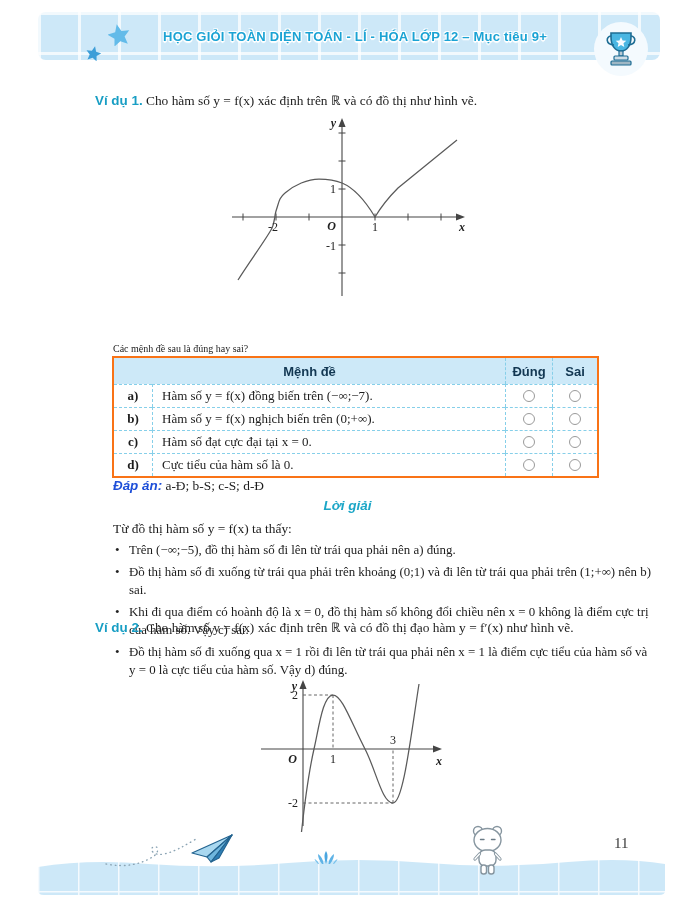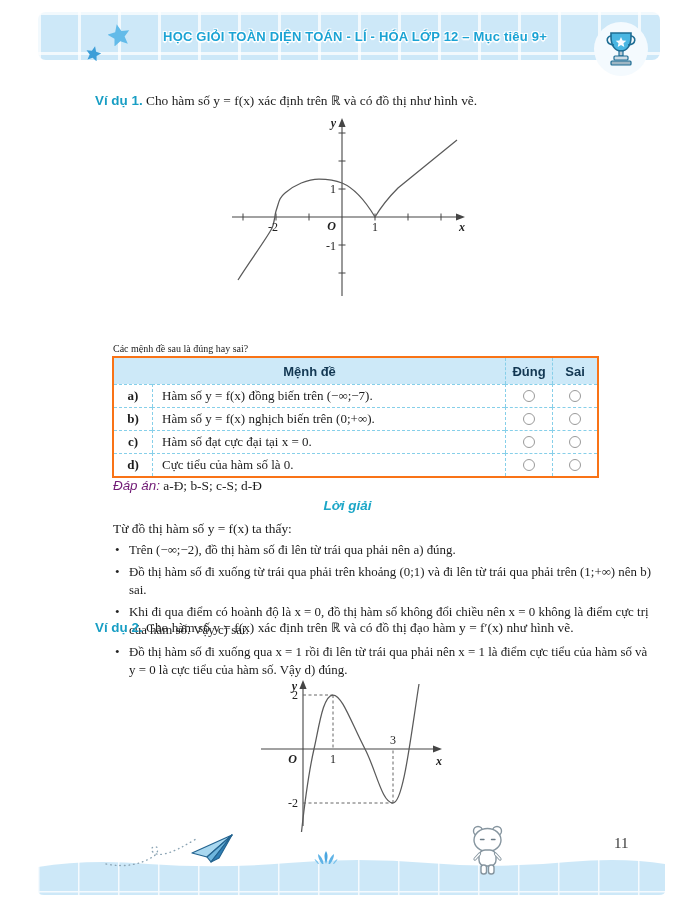--- a/index.html
+++ b/index.html
@@ -20,21 +20,21 @@
   .star{position:absolute;}
   .trophy-wrap{position:absolute;left:556px;top:10px;width:54px;height:54px;border-radius:50%;
         background:#f4fafe;display:flex;align-items:center;justify-content:center;}
 
   
   .ex-line{position:absolute;left:95px;width:566px;font-size:13.4px;line-height:1.35;}
   .ex-label{font-family:"Liberation Sans",sans-serif;font-weight:bold;color:#189ec4;}
   .plain{font-size:13.4px;}
   .question-line{position:absolute;left:113px;top:331px;font-size:10px;margin-top:12px;}
   .answer-line{position:absolute;left:113px;top:478px;font-size:13.4px;}
-  .answer-label{font-family:"Liberation Sans",sans-serif;font-style:italic;font-weight:normal;color:#701a75;}
+  .answer-label{font-family:"Liberation Sans",sans-serif;font-style:italic;font-weight:bold;color:#1d4ed8;}
   .solution-heading{position:absolute;left:95px;right:95px;top:498px;text-align:center;
         font-family:"Liberation Sans",sans-serif;font-style:italic;font-weight:bold;
         font-size:13.5px;color:#1ba6c7;}
   .intro-line{position:absolute;left:113px;top:521px;font-size:13.4px;}
 
   .bullets{position:absolute;left:113px;top:541px;width:540px;margin:0;padding:0;list-style:none;}
   .bullets li{position:relative;padding-left:16px;margin-bottom:4px;font-size:12.9px;line-height:1.4;}
   .bullets li::before{content:"•";position:absolute;left:2px;top:0;font-size:13px;color:#222;}
 
   
@@ -173,21 +173,21 @@
       </div>
   </div>
 
   <div class="answer-line">
     <span class="answer-label">Đáp án:</span><span> a-Đ; b-S; c-S; d-Đ</span>
   </div>
 
   <div class="solution-heading">Lời giải</div>
   <div class="intro-line">Từ đồ thị hàm số y = f(x) ta thấy:</div>
   <ul class="bullets">
-    <li>Trên (−∞;−2), đồ thị hàm số đi lên từ trái qua phải nên a) đúng.</li>
+    <li>Trên (−∞;−5), đồ thị hàm số đi lên từ trái qua phải nên a) đúng.</li>
     <li>Đồ thị hàm số đi xuống từ trái qua phải trên khoảng (0;1) và đi lên từ trái qua phải trên (1;+∞) nên b) sai.</li>
     <li>Khi đi qua điểm có hoành độ là x = 0, đồ thị hàm số không đổi chiều nên x = 0 không là điểm cực trị của hàm số. Vậy c) sai.</li>
     <li>Đồ thị hàm số đi xuống qua x = 1 rồi đi lên từ trái qua phải nên x = 1 là điểm cực tiểu của hàm số và y = 0 là cực tiểu của hàm số. Vậy d) đúng.</li>
   </ul>
 
   <div class="ex-line" style="top:619px">
     <span class="ex-label">Ví dụ 2.</span><span class="plain"> Cho hàm số y = f(x) xác định trên ℝ và có đồ thị đạo hàm y = f′(x) như hình vẽ.</span>
   </div>
 
   <svg class="graph2" width="200" height="162" viewBox="0 0 200 162">

